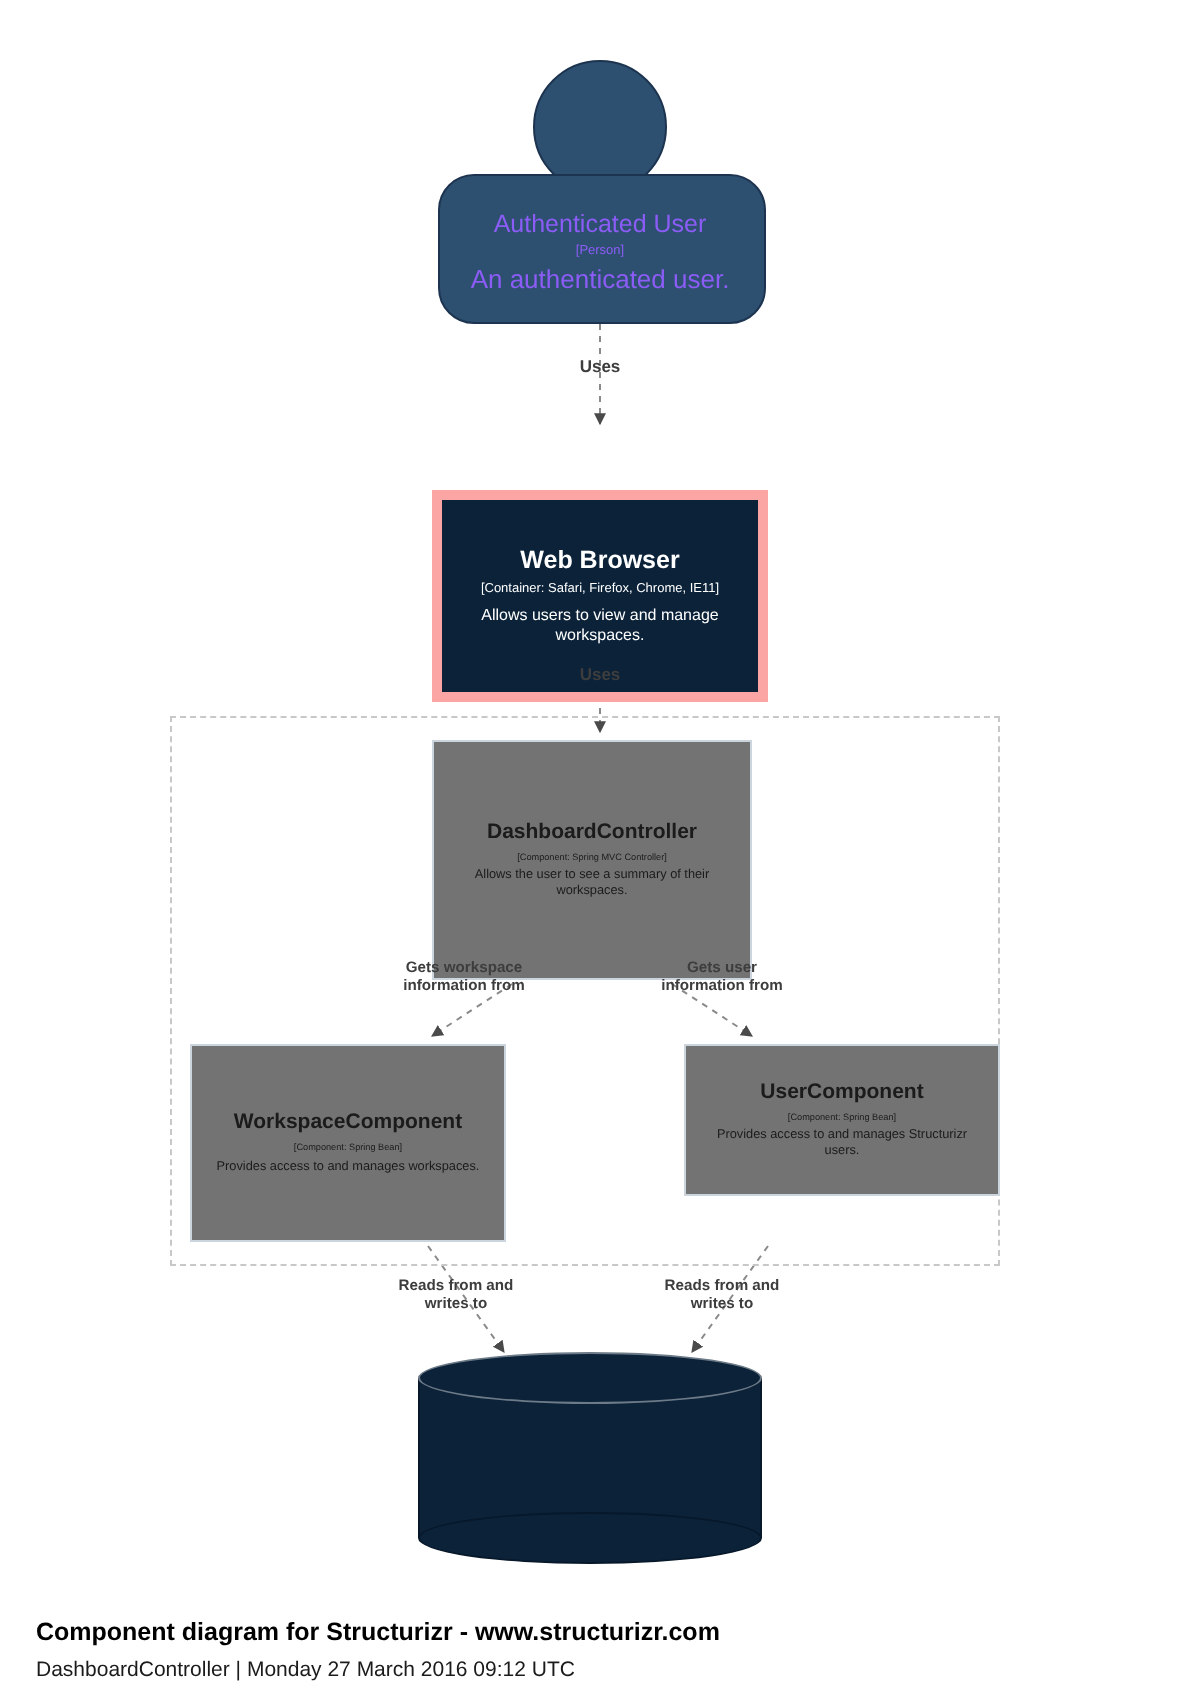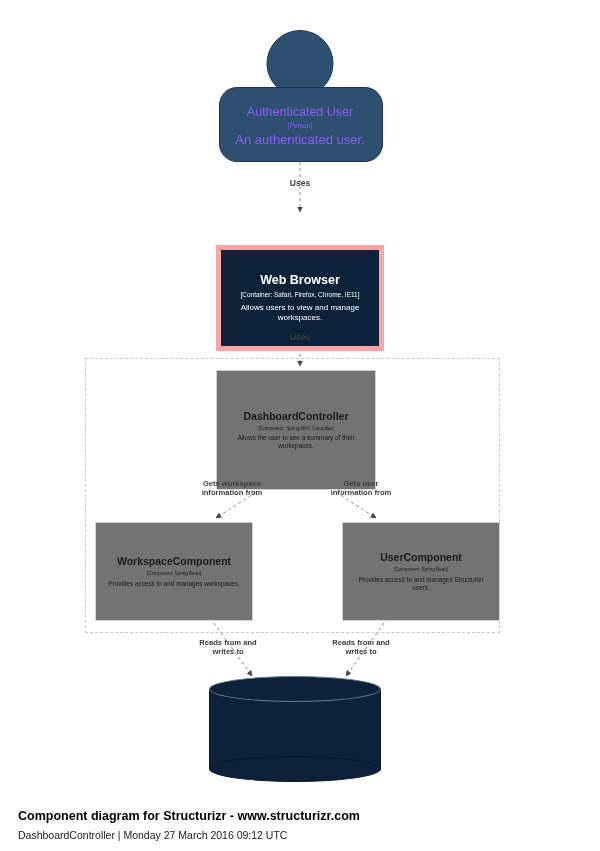--- a/index.html
+++ b/index.html
@@ -138,21 +138,21 @@
     height: 99px;
   }
   #workspace-component .n-name { font-size: 10.5px; }
   #workspace-component .n-tech { font-size: 4.6px; margin-top: 4px; }
   #workspace-component .n-desc { font-size: 6.4px; margin-top: 3px; }
 
   #user-component {
     left: 342px;
     top: 522px;
     width: 158px;
-    height: 99px;
+    height: 76px;
   }
   #user-component .n-name { font-size: 10.5px; }
   #user-component .n-tech { font-size: 4.6px; margin-top: 4px; }
   #user-component .n-desc { font-size: 6.4px; margin-top: 3px; }
 
   
   #database-wrap {
     position: absolute;
     left: 209px;
     top: 676px;

